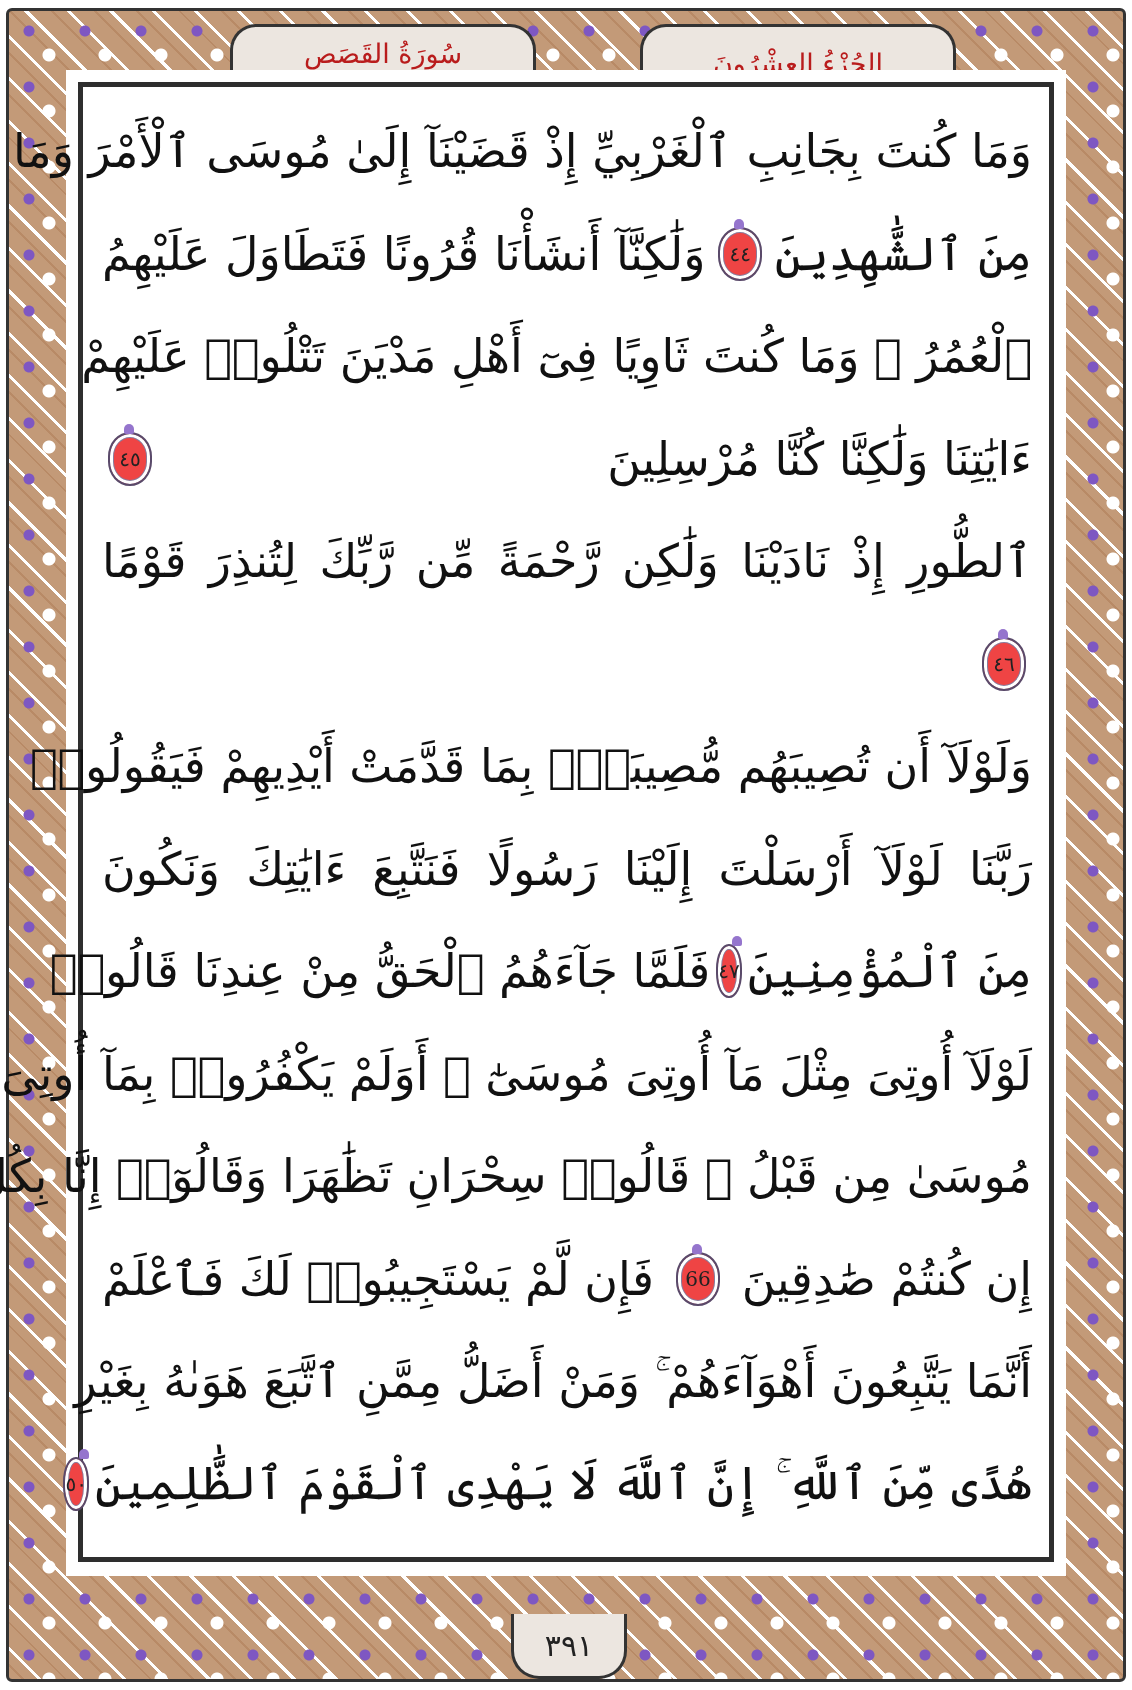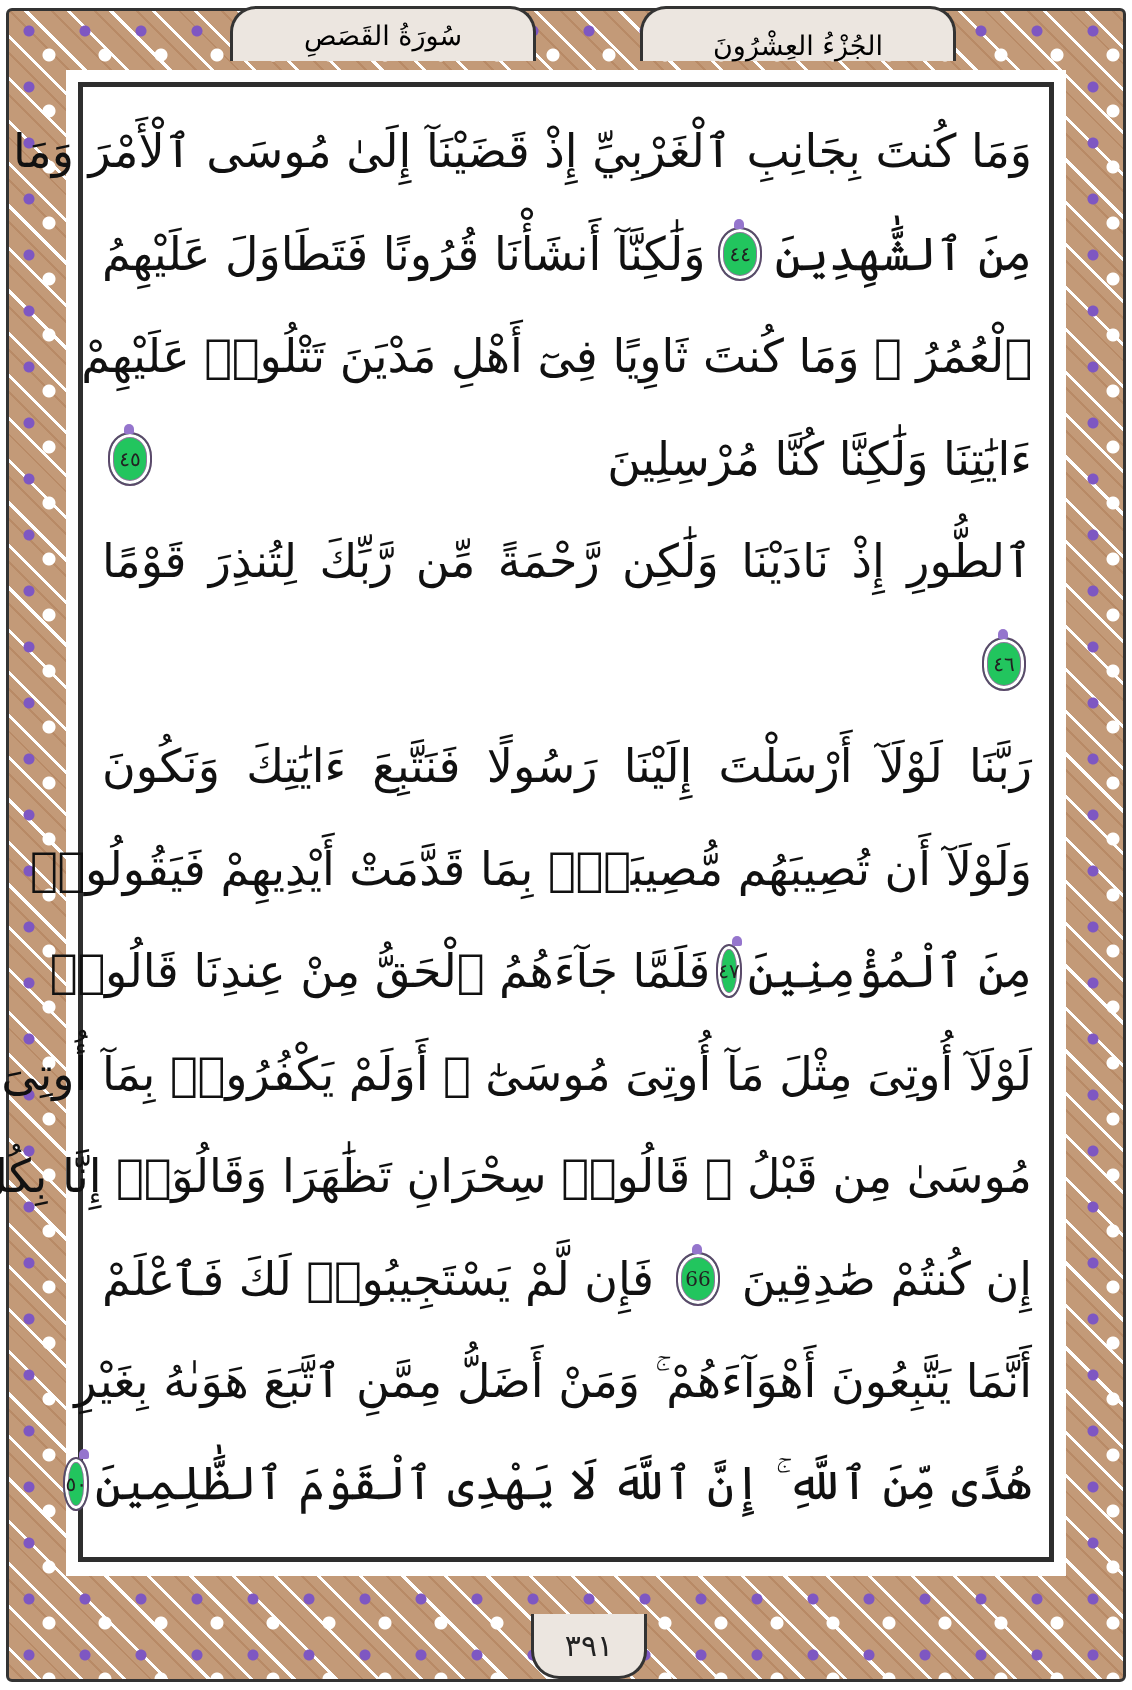--- a/index.html
+++ b/index.html
@@ -6,41 +6,41 @@
   body { width:1132px; height:1690px; background:#ffffff; position:relative; overflow:hidden;
          font-family:"DejaVu Sans", sans-serif; }
   .page { position:absolute; left:0; top:0; width:1132px; height:1690px; }
   .border-frame { position:absolute; left:6px; top:8px; width:1120px; height:1674px;
     background:
       radial-gradient(circle at 20px 20px, #7e57c2 0 5px, transparent 6px) 0 0/56px 56px,
       radial-gradient(circle at 40px 44px, #ffffff 0 6px, transparent 7px) 0 0/56px 56px,
       repeating-linear-gradient(45deg, #c39a78 0 9px, #b88a66 9px 11px, #c39a78 11px 20px, #fff 20px 23px, #c39a78 23px 30px),
       #c39a78;
     border:3px solid #333; box-sizing:border-box; border-radius:6px; }
-  .header-tab { position:absolute; top:6px; height:52px; background:#ece6e0; border:3px solid #333;
+  .header-tab { position:absolute; top:24px; height:52px; background:#ece6e0; border:3px solid #333;
     border-bottom:none; border-radius:26px 26px 0 0; display:flex; align-items:center; justify-content:center;
-    font-family:"DejaVu Serif", serif; font-size:27px; color:#000000; direction:rtl; }
+    font-family:"DejaVu Serif", serif; font-size:27px; color:#b91c1c; direction:rtl; }
   .tab-surah { left:230px; width:300px; }
   .tab-juz { left:640px; width:310px;align-items:flex-end; }
   .inner-white { position:absolute; left:66px; top:70px; width:1000px; height:1506px; background:#fff; }
   .text-box { position:absolute; left:78px; top:82px; width:976px; height:1480px; background:#fff;
     border:5px solid #2e2e2e; box-sizing:border-box; outline:2px solid #fff; }
   .lines { position:absolute; left:102px; top:100px; width:930px; direction:rtl; }
   .line { height:102.5px; display:flex; align-items:center; justify-content:space-between;
     font-family:"DejaVu Serif", serif; font-size:46px; color:#111; white-space:nowrap; direction:rtl;
     text-align:justify; text-align-last:justify; }
   .line span.txt { display:block; width:100%; text-align:justify; text-align-last:justify; }
   .ayah-marker { display:inline-flex; align-items:center; justify-content:center; width:40px; height:50px;
-    border-radius:50%/45%; background:#22c55e; border:2px solid #5a4a6a; color:#222; font-size:20px;
+    border-radius:50%/45%; background:#ef4444; border:2px solid #5a4a6a; color:#222; font-size:20px;
     margin:0 6px; vertical-align:middle; position:relative; box-shadow: inset 0 0 0 3px #fff, inset 0 0 0 4px #8b7a9a; }
   .ayah-marker::before { content:""; position:absolute; top:-10px; left:14px; width:10px; height:10px;
     background:#9575cd; border-radius:50% 50% 20% 20%; }
   .footer-tab { position:absolute; left:511px; top:1614px; width:110px; height:62px; background:#ece6e0;
     border:3px solid #333; border-top:none; border-radius:0 0 28px 28px; display:flex; align-items:center;
-    justify-content:center; font-family:"DejaVu Sans", sans-serif; font-size:30px; color:#222;margin-left:20px; }
+    justify-content:center; font-family:"DejaVu Sans", sans-serif; font-size:30px; color:#222; }
 </style>
 </head>
 <body>
 
 <div class="page">
   <div class="border-frame"></div>
 
   <div class="header-tab tab-surah">
     <span>سُورَةُ القَصَصِ</span>
   </div>
@@ -67,24 +67,24 @@
       <span>ءَايَٰتِنَا وَلَٰكِنَّا كُنَّا مُرْسِلِينَ</span>
       <span class="ayah-marker">٤٥</span>
     </div>
     <div class="line">
       <span class="txt">ٱلطُّورِ إِذْ نَادَيْنَا وَلَٰكِن رَّحْمَةً مِّن رَّبِّكَ لِتُنذِرَ قَوْمًا</span>
     </div>
     <div class="line">
       <span class="ayah-marker">٤٦</span>
     </div>
     <div class="line">
-      <span class="txt">رَبَّنَا لَوْلَآ أَرْسَلْتَ إِلَيْنَا رَسُولًا فَنَتَّبِعَ ءَايَٰتِكَ وَنَكُونَ</span>
+      <span class="txt">وَلَوْلَآ أَن تُصِيبَهُم مُّصِيبَةٌۢ بِمَا قَدَّمَتْ أَيْدِيهِمْ فَيَقُولُوا۟</span>
     </div>
     <div class="line">
-      <span class="txt">وَلَوْلَآ أَن تُصِيبَهُم مُّصِيبَةٌۢ بِمَا قَدَّمَتْ أَيْدِيهِمْ فَيَقُولُوا۟</span>
+      <span class="txt">رَبَّنَا لَوْلَآ أَرْسَلْتَ إِلَيْنَا رَسُولًا فَنَتَّبِعَ ءَايَٰتِكَ وَنَكُونَ</span>
     </div>
     <div class="line">
       <span>مِنَ ٱلْمُؤْمِنِينَ</span>
       <span class="ayah-marker">٤٧</span>
       <span>فَلَمَّا جَآءَهُمُ ٱلْحَقُّ مِنْ عِندِنَا قَالُوا۟</span>
     </div>
     <div class="line">
       <span class="txt">لَوْلَآ أُوتِىَ مِثْلَ مَآ أُوتِىَ مُوسَىٰٓ ۚ أَوَلَمْ يَكْفُرُوا۟ بِمَآ أُوتِىَ</span>
     </div>
     <div class="line">

